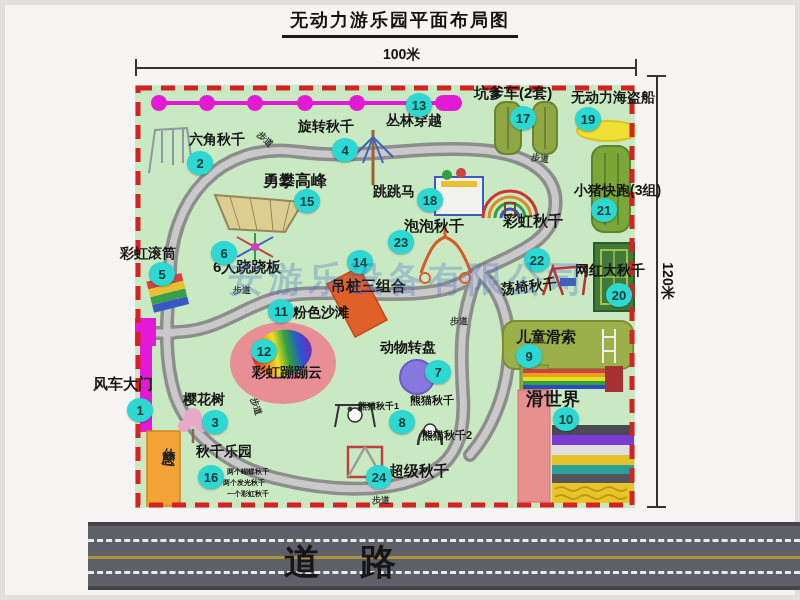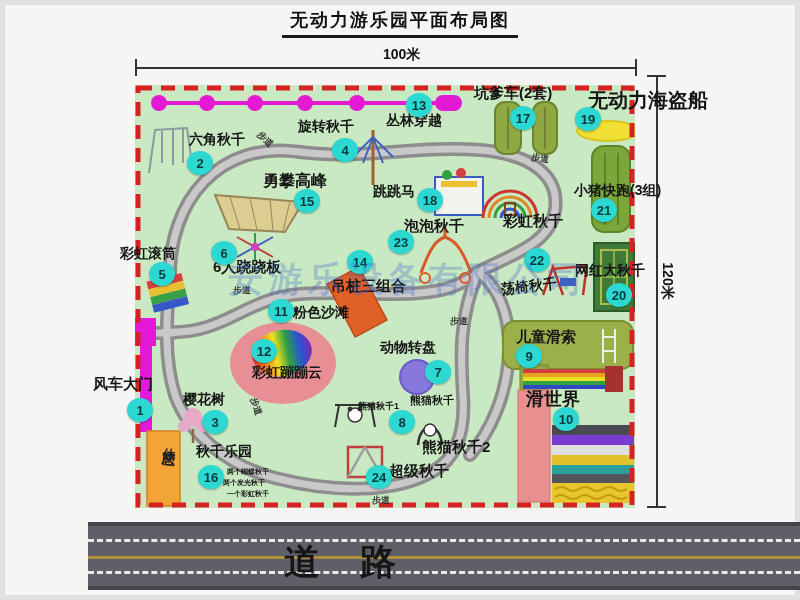--- a/index.html
+++ b/index.html
@@ -263,35 +263,35 @@
 
   <div class="lbl" style="left:93px;top:376px;font-size:15px;">风车大门</div>
   <div class="lbl" style="left:189px;top:132px;font-size:14px;">六角秋千</div>
   <div class="lbl" style="left:183px;top:392px;font-size:14px;">樱花树</div>
   <div class="lbl" style="left:298px;top:119px;font-size:14px;">旋转秋千</div>
   <div class="lbl" style="left:120px;top:246px;font-size:14px;">彩虹滚筒</div>
   <div class="lbl" style="left:213px;top:259px;font-size:15px;">6人跷跷板</div>
   <div class="lbl" style="left:380px;top:340px;font-size:14px;">动物转盘</div>
   <div class="lbl" style="left:410px;top:395px;font-size:11px;">熊猫秋千</div>
   <div class="lbl" style="left:316px;top:402px;font-size:9px;margin-left:42px;">熊猫秋千1</div>
-  <div class="lbl" style="left:422px;top:439px;font-size:15px;">熊猫秋千2</div>
+  <div class="lbl" style="left:422px;top:430px;font-size:11px;">熊猫秋千2</div>
   <div class="lbl" style="left:516px;top:329px;font-size:15px;">儿童滑索</div>
   <div class="lbl" style="left:526px;top:390px;font-size:18px;">滑世界</div>
   <div class="lbl" style="left:293px;top:305px;font-size:14px;">粉色沙滩</div>
   <div class="lbl" style="left:252px;top:365px;font-size:14px;">彩虹蹦蹦云</div>
   <div class="lbl" style="left:386px;top:113px;font-size:14px;">丛林穿越</div>
   <div class="lbl" style="left:331px;top:278px;font-size:15px;">吊桩三组合</div>
   <div class="lbl" style="left:263px;top:173px;font-size:16px;">勇攀高峰</div>
   <div class="lbl" style="left:196px;top:444px;font-size:14px;">秋千乐园</div>
   <div class="lbl" style="left:227px;top:468px;font-size:7px;">两个蝴蝶秋千</div>
   <div class="lbl" style="left:223px;top:479px;font-size:7px;">两个发光秋千</div>
   <div class="lbl" style="left:227px;top:490px;font-size:7px;">一个彩虹秋千</div>
   <div class="lbl" style="left:474px;top:85px;font-size:15px;">坑爹车(2套)</div>
   <div class="lbl" style="left:373px;top:184px;font-size:14px;">跳跳马</div>
-  <div class="lbl" style="left:571px;top:90px;font-size:20px;margin-left:17px;">无动力海盗船</div>
+  <div class="lbl" style="left:571px;top:90px;font-size:14px;">无动力海盗船</div>
   <div class="lbl" style="left:575px;top:263px;font-size:14px;">网红大秋千</div>
   <div class="lbl" style="left:574px;top:183px;font-size:14px;">小猪快跑(3组)</div>
   <div class="lbl" style="left:501px;top:279px;font-size:14px;transform:rotate(-6deg);">荡椅秋千</div>
   <div class="lbl" style="left:404px;top:218px;font-size:15px;">泡泡秋千</div>
   <div class="lbl" style="left:389px;top:463px;font-size:15px;">超级秋千</div>
   <div class="lbl" style="left:503px;top:213px;font-size:15px;">彩虹秋千</div>
 
   <div class="badge" style="left:140px;top:410px;">1</div>
   <div class="badge" style="left:200px;top:163px;">2</div>
   <div class="badge" style="left:215px;top:422px;">3</div>

